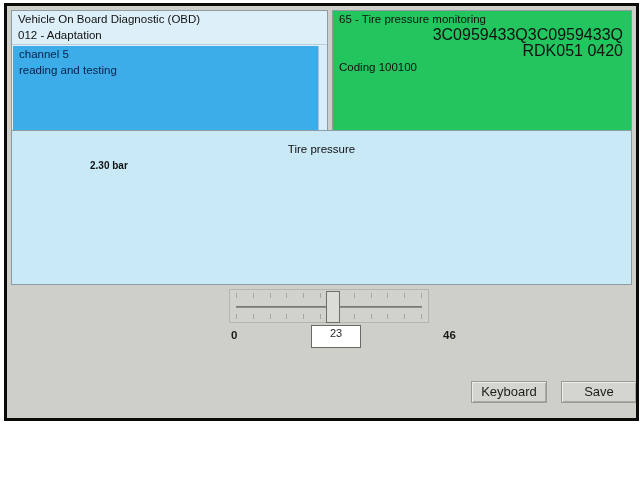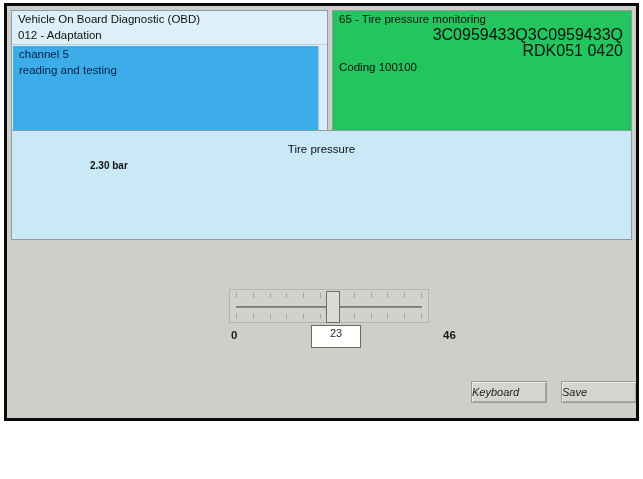--- a/index.html
+++ b/index.html
@@ -135,21 +135,21 @@
     white-space: nowrap;
   }
   .ecu-indent { padding-left: 16px; }
 
   
   #content-area {
     position: absolute;
     left: 4px;
     right: 4px;
     top: 124px;
-    height: 110px;
+    height: 155px;
     background: #c9e9f7;
     border: 1px solid #8d9ba3;
     box-sizing: border-box;
   }
 
   .measure-label {
     position: absolute;
     left: 0; right: 0;
     top: 12px;
     text-align: center;
@@ -257,25 +257,25 @@
   }
 
   
   .btn {
     position: absolute;
     height: 22px;
     background: #d5d5d0;
     border: 1px solid #9a9a95;
     box-shadow: inset 1px 1px 0 #eeeee9, inset -1px -1px 0 #a8a8a3;
     box-sizing: border-box;
-    font-size: 11px;
+    font-size: 13px;
     color: #1c1c1c;
+    text-align: center;
     line-height: 20px;
     top: 94px;
-    font-style: italic;
   }
   .btn-keyboard { left: 460px; width: 76px; }
   .btn-save { left: 550px; width: 76px; }
 
   
   #caption {
     position: absolute;
     left: 12px;
     top: 440px;
     font-size: 25px;

